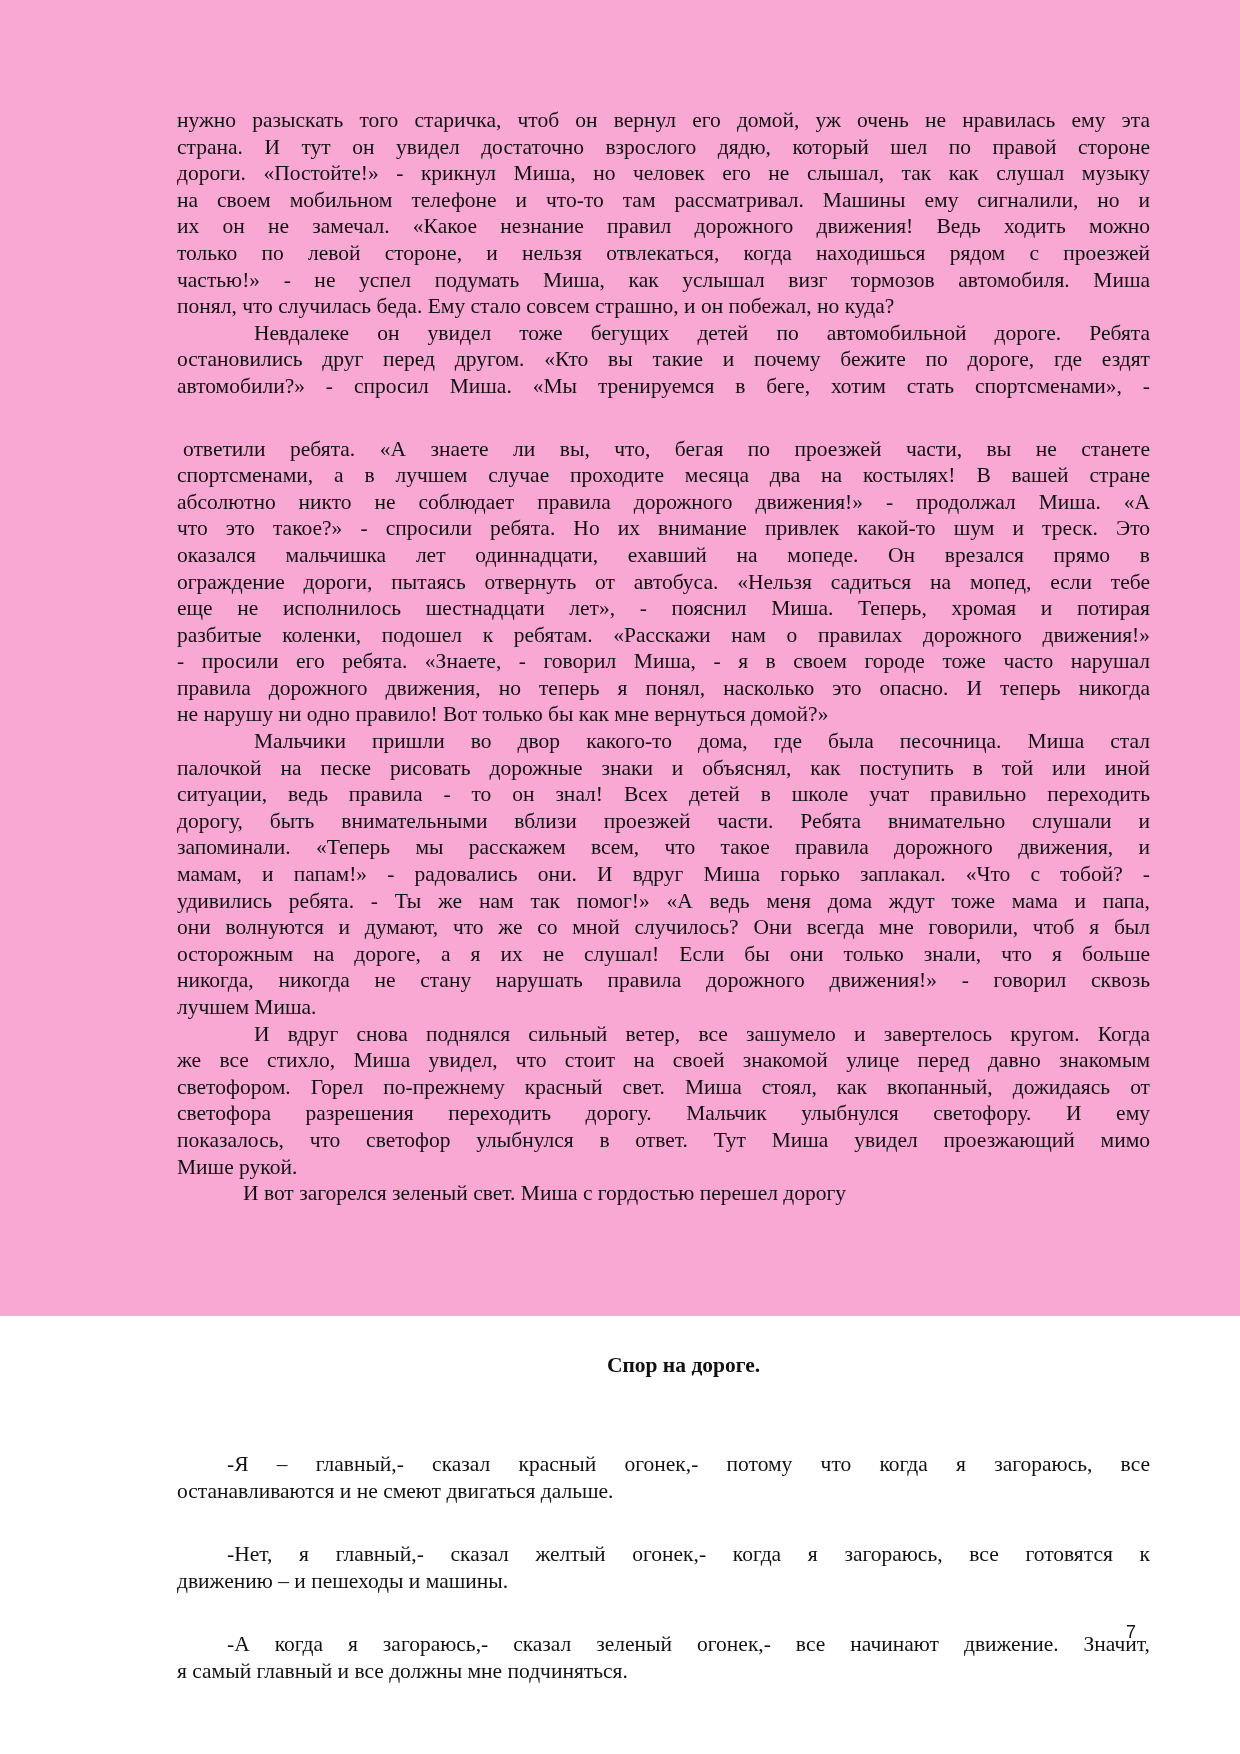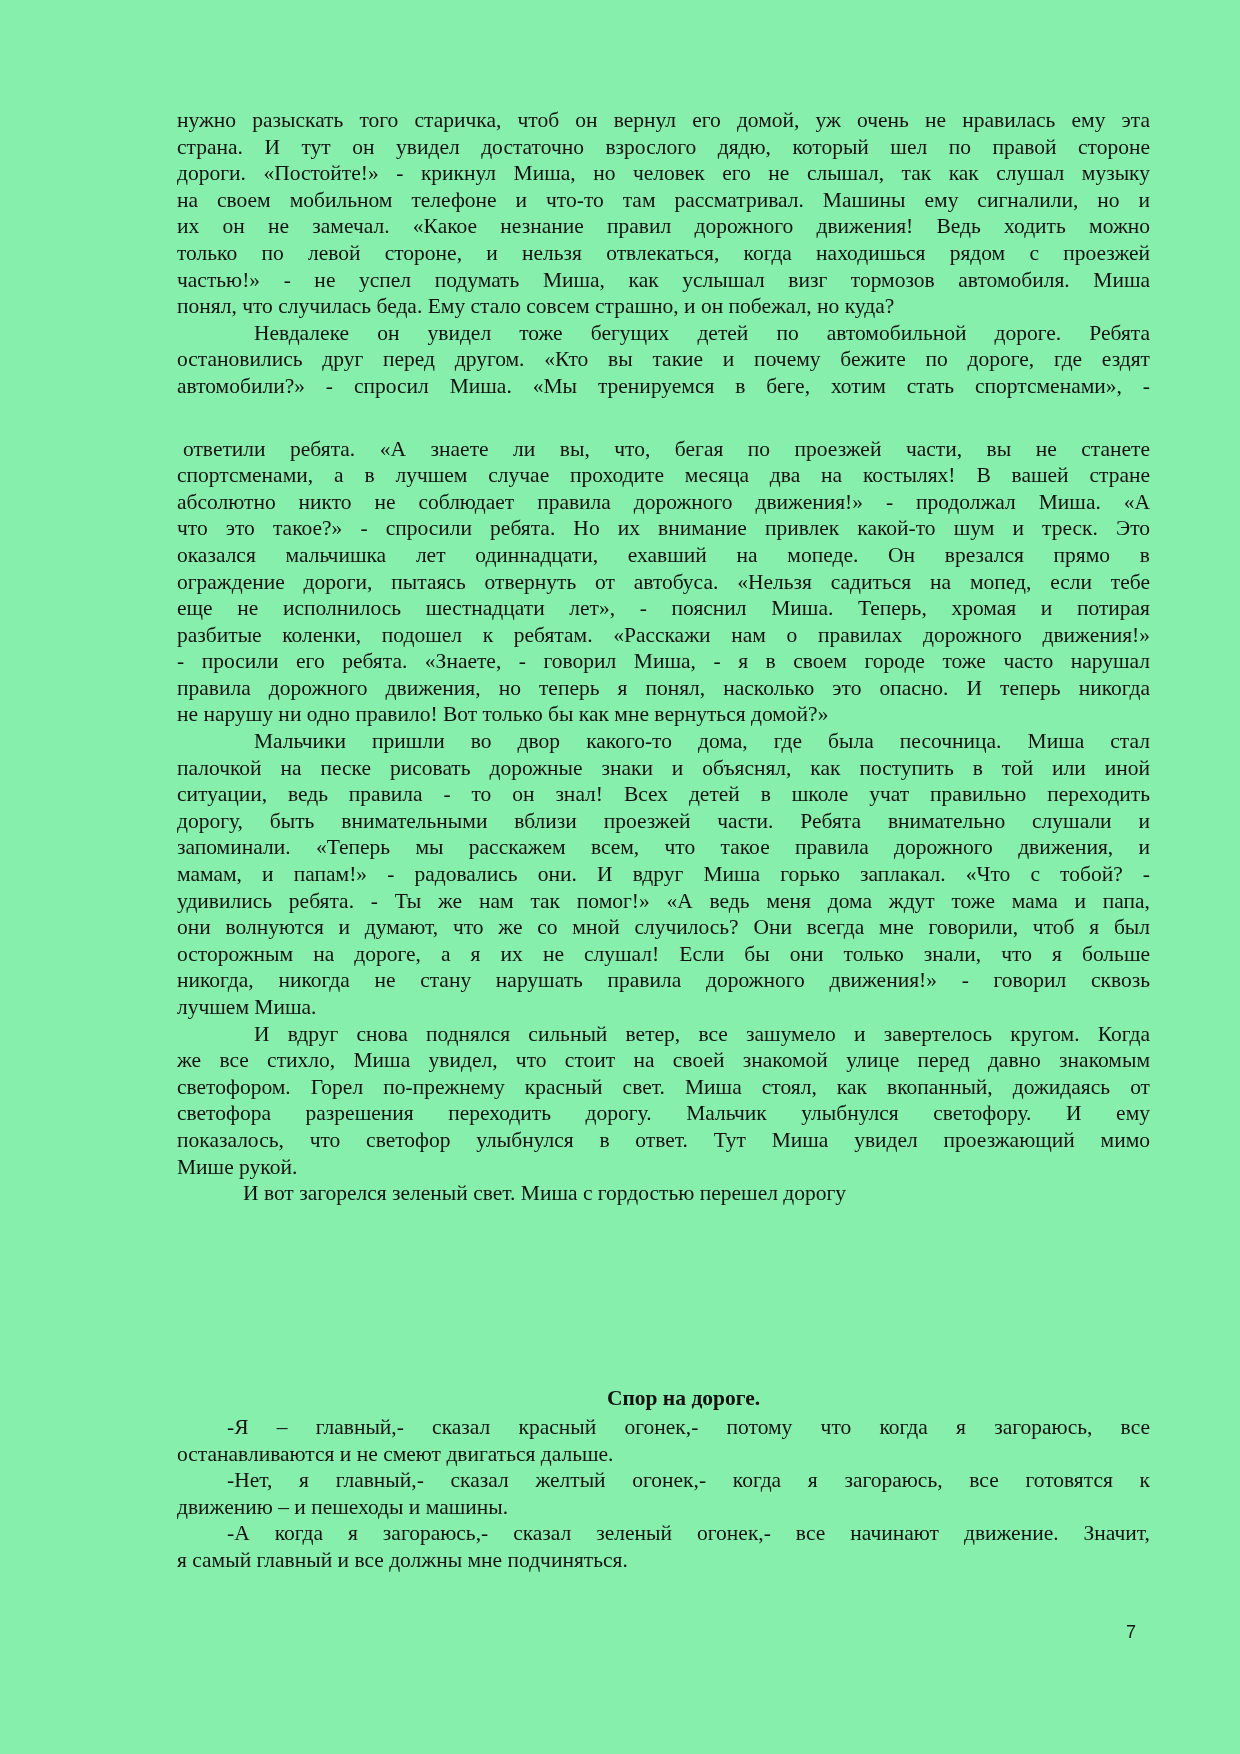--- a/index.html
+++ b/index.html
@@ -1,34 +1,34 @@
 <!DOCTYPE html>
 <html><head>
   <meta charset="utf-8">
   <style>
     html, body { margin: 0; padding: 0; background: #ffffff; }
     body {
       width: 1240px; height: 1754px; position: relative; overflow: hidden;
       font-family: "Liberation Serif", "DejaVu Serif", serif;
       color: #111111;
     }
-    .page { position: absolute; left: 0; top: 0; width: 1240px; height: 1754px; background: #86efac; }
+    .page { position: absolute; left: 0; top: 0; width: 1240px; height: 1316px; background: #f9a8d4; }
     .text-block { position: absolute; left: 177px; width: 973px; }
     .line {
       height: 26.6px; line-height: 26.6px; font-size: 21.5px;
       white-space: nowrap; text-align: justify; text-align-last: justify;
       overflow: hidden;
     }
     .line.last { text-align-last: left; }
     .line.indent { padding-left: 77px; }
     .line.indent-sm { padding-left: 66px; }
-    .line.indent-xs { padding-left: 50px; }
+    .line.indent-xs { padding-left: 50px; margin-top: 37px; }
     .line.sp { padding-left: 6px; margin-top: 36px; }
     .title {
-      position: absolute; left: 177px; width: 973px; top: 1385px;
+      position: absolute; left: 177px; width: 973px; top: 1352px;
       text-align: center; font-weight: bold; font-size: 21.5px; line-height: 26px;
       padding-left: 40px; box-sizing: border-box;
     }
     .page-number {
       position: absolute; left: 1126px; top: 1622px;
       font-family: "Liberation Sans", "DejaVu Sans", sans-serif;
       font-size: 18px; color: #111;
     }
   </style>
 </head>

